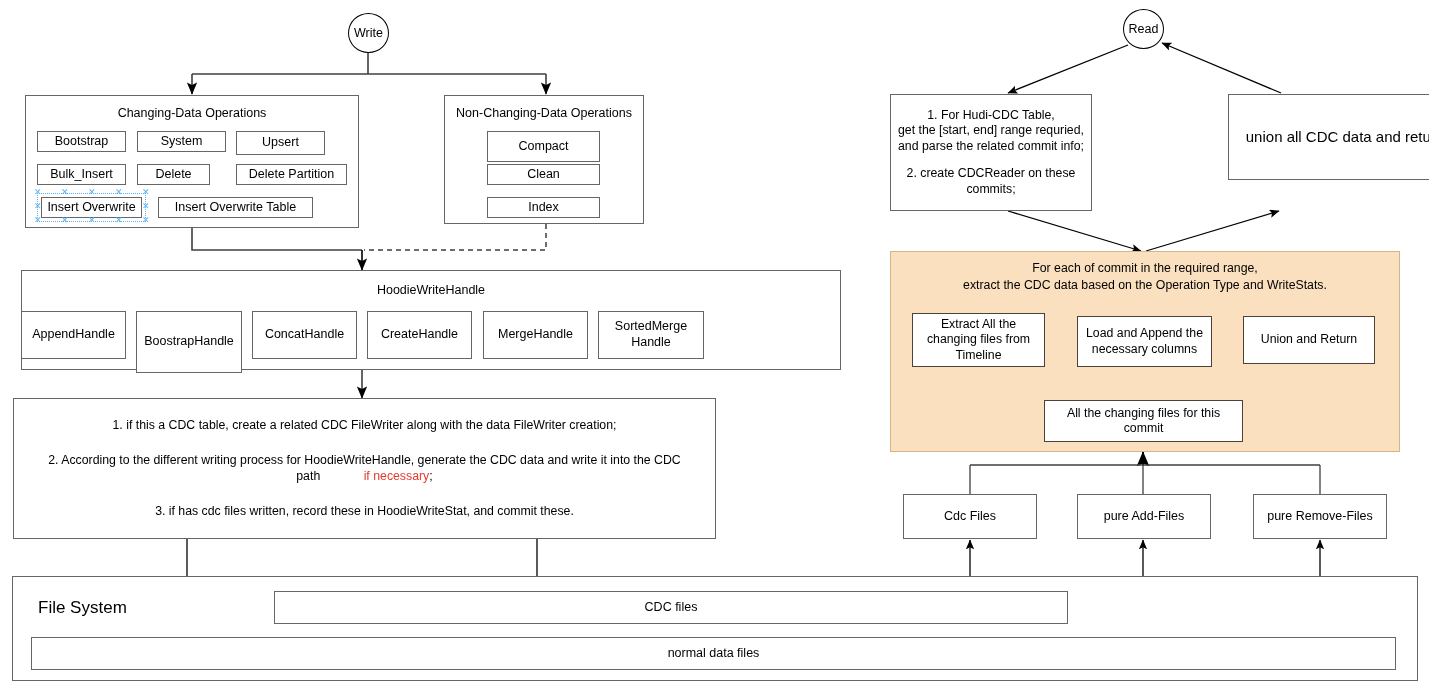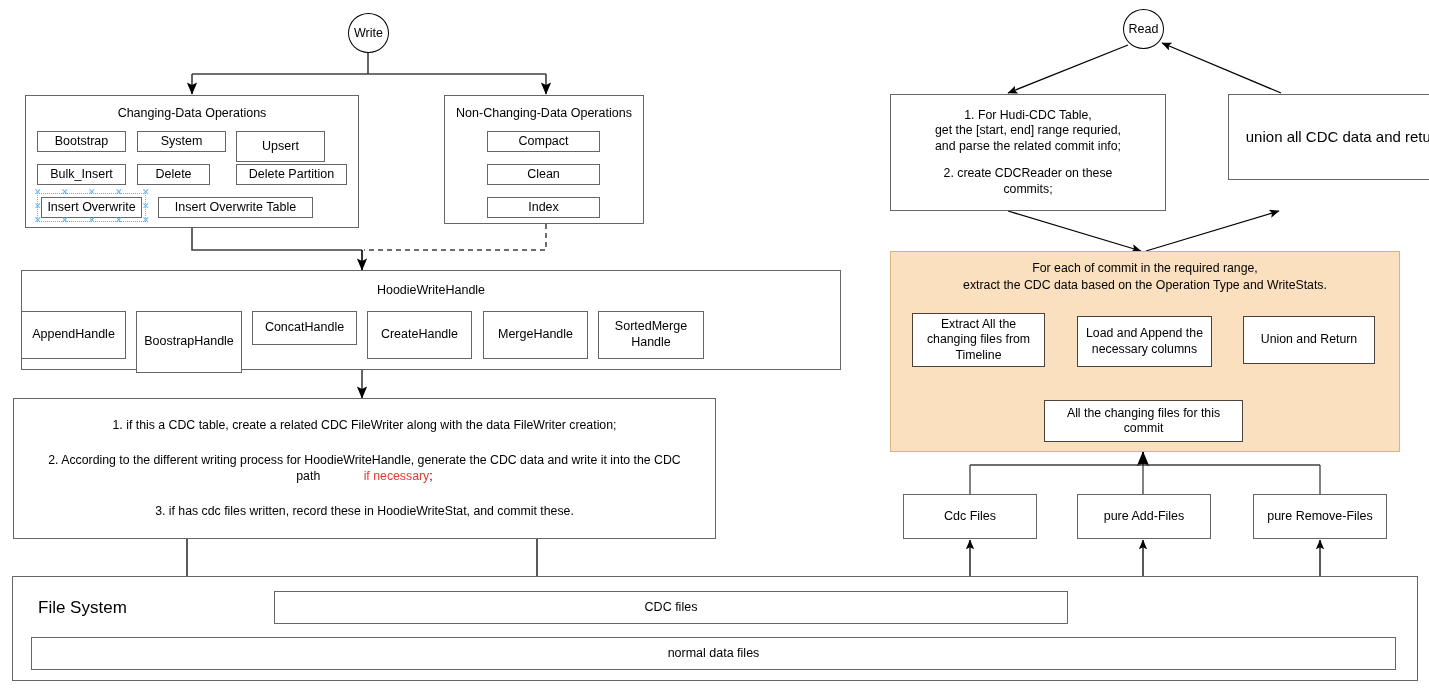--- a/index.html
+++ b/index.html
@@ -168,21 +168,21 @@
 
   <div class="group" style="left:25px;top:95px;width:334px;height:133px;">
     <div class="grouptitle" style="top:10px;font-size:12.5px;">Changing-Data Operations</div>
   </div>
   <div class="box thin" style="left:37px;top:131px;width:89px;height:21px;font-size:12.5px;">
     <span>Bootstrap</span>
   </div>
   <div class="box thin" style="left:137px;top:131px;width:89px;height:21px;font-size:12.5px;">
     <span>System</span>
   </div>
-  <div class="box thin" style="left:236px;top:131px;width:89px;height:31px;font-size:12.5px;">
+  <div class="box thin" style="left:236px;top:131px;width:89px;height:24px;font-size:12.5px;">
     <span>Upsert</span>
   </div>
   <div class="box thin" style="left:37px;top:164px;width:89px;height:21px;font-size:12.5px;">
     <span>Bulk_Insert</span>
   </div>
   <div class="box thin" style="left:137px;top:164px;width:73px;height:21px;font-size:12.5px;">
     <span>Delete</span>
   </div>
   <div class="box thin" style="left:236px;top:164px;width:111px;height:21px;font-size:12.5px;">
     <span>Delete Partition</span>
@@ -207,40 +207,40 @@
     <div class="xmark" style="left:105px;top:24px;">✕</div>
   </div>
 
   <div class="box thin" style="left:158px;top:197px;width:155px;height:21px;font-size:12.5px;">
     <span>Insert  Overwrite Table</span>
   </div>
 
   <div class="group" style="left:444px;top:95px;width:200px;height:129px;">
     <div class="grouptitle" style="top:10px;font-size:12.5px;">Non-Changing-Data Operations</div>
   </div>
-  <div class="box thin" style="left:487px;top:131px;width:113px;height:21px;font-size:12.5px;">
+  <div class="box thin" style="left:487px;top:131px;width:113px;height:31px;font-size:12.5px;">
     <span>Compact</span>
   </div>
   <div class="box thin" style="left:487px;top:164px;width:113px;height:21px;font-size:12.5px;">
     <span>Clean</span>
   </div>
   <div class="box thin" style="left:487px;top:197px;width:113px;height:21px;font-size:12.5px;">
     <span>Index</span>
   </div>
 
   <div class="group" style="left:21px;top:270px;width:820px;height:100px;">
     <div class="grouptitle" style="top:12px;font-size:12.5px;">HoodieWriteHandle</div>
   </div>
   <div class="box" style="left:21px;top:311px;width:105px;height:48px;font-size:12.5px;">
     <span>AppendHandle</span>
   </div>
   <div class="box" style="left:136px;top:311px;width:106px;height:62px;font-size:12.5px;">
     <span>BoostrapHandle</span>
   </div>
-  <div class="box" style="left:252px;top:311px;width:105px;height:34px;font-size:12.5px;">
+  <div class="box" style="left:252px;top:311px;width:105px;height:48px;font-size:12.5px;">
     <span>ConcatHandle</span>
   </div>
   <div class="box" style="left:367px;top:311px;width:105px;height:48px;font-size:12.5px;">
     <span>CreateHandle</span>
   </div>
   <div class="box" style="left:483px;top:311px;width:105px;height:48px;font-size:12.5px;text-align:right;">
     <span>MergeHandle</span>
   </div>
   <div class="box" style="left:598px;top:311px;width:106px;height:48px;font-size:12.5px;flex-direction:column;">
     <span>SortedMerge</span>
@@ -264,21 +264,21 @@
     <span>CDC files</span>
   </div>
   <div class="box" style="left:31px;top:637px;width:1365px;height:33px;font-size:12.5px;">
     <span>normal data files</span>
   </div>
 
   <div class="ellipse" style="left:1123px;top:9px;width:41px;height:40px;">
     <span>Read</span>
   </div>
 
-  <div class="txt-block box" style="left:890px;top:94px;width:276px;height:117px;font-size:12.3px;padding:4px 6px;">
+  <div class="txt-block box" style="left:890px;top:94px;width:202px;height:117px;font-size:12.3px;padding:4px 6px;">
     <div>1. For Hudi-CDC Table,</div>
     <div>get the [start, end] range requried,</div>
     <div>and parse the related commit info;</div>
     <div style="height:12px;"></div>
     <div>2. create CDCReader on these</div>
     <div>commits;</div>
   </div>
 
   <div class="box" style="left:1228px;top:94px;width:234px;height:86px;font-size:15px;">
     <span>union all CDC data and return</span>

